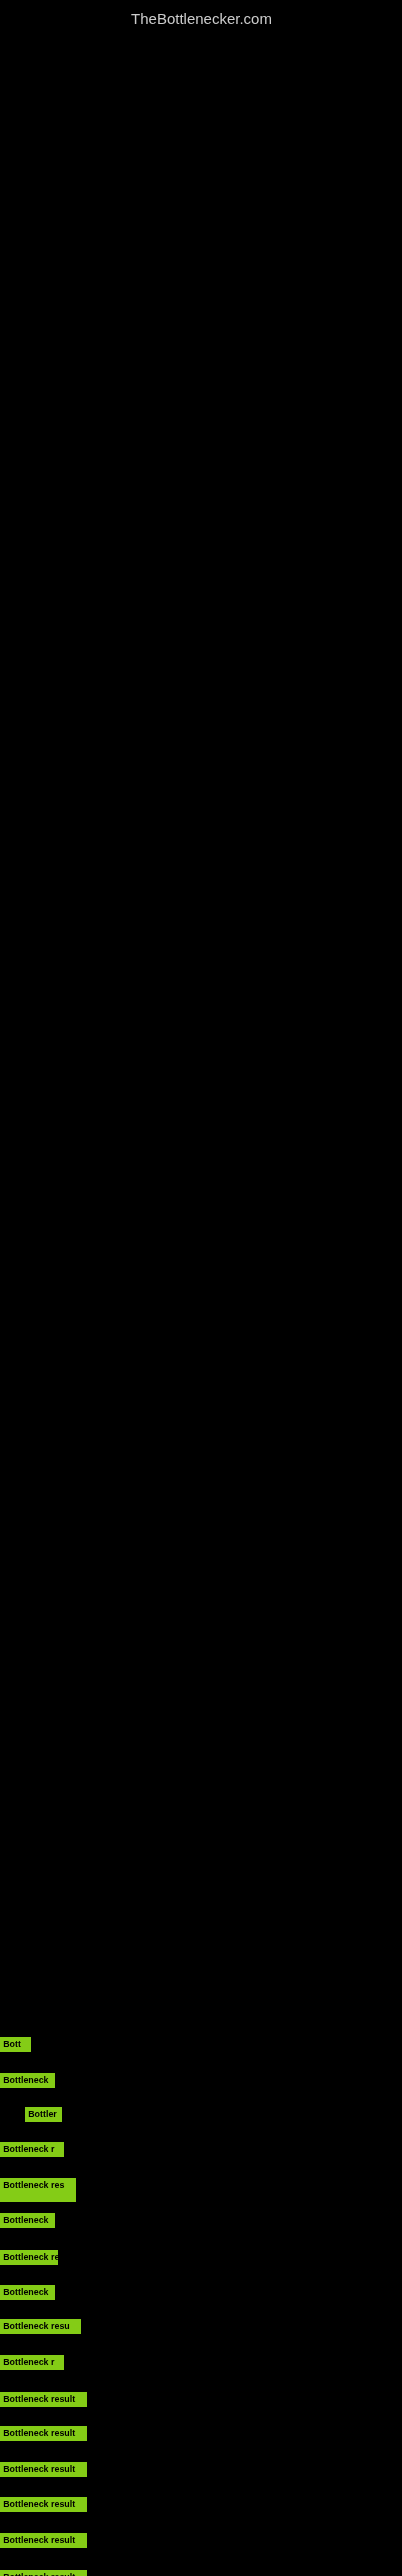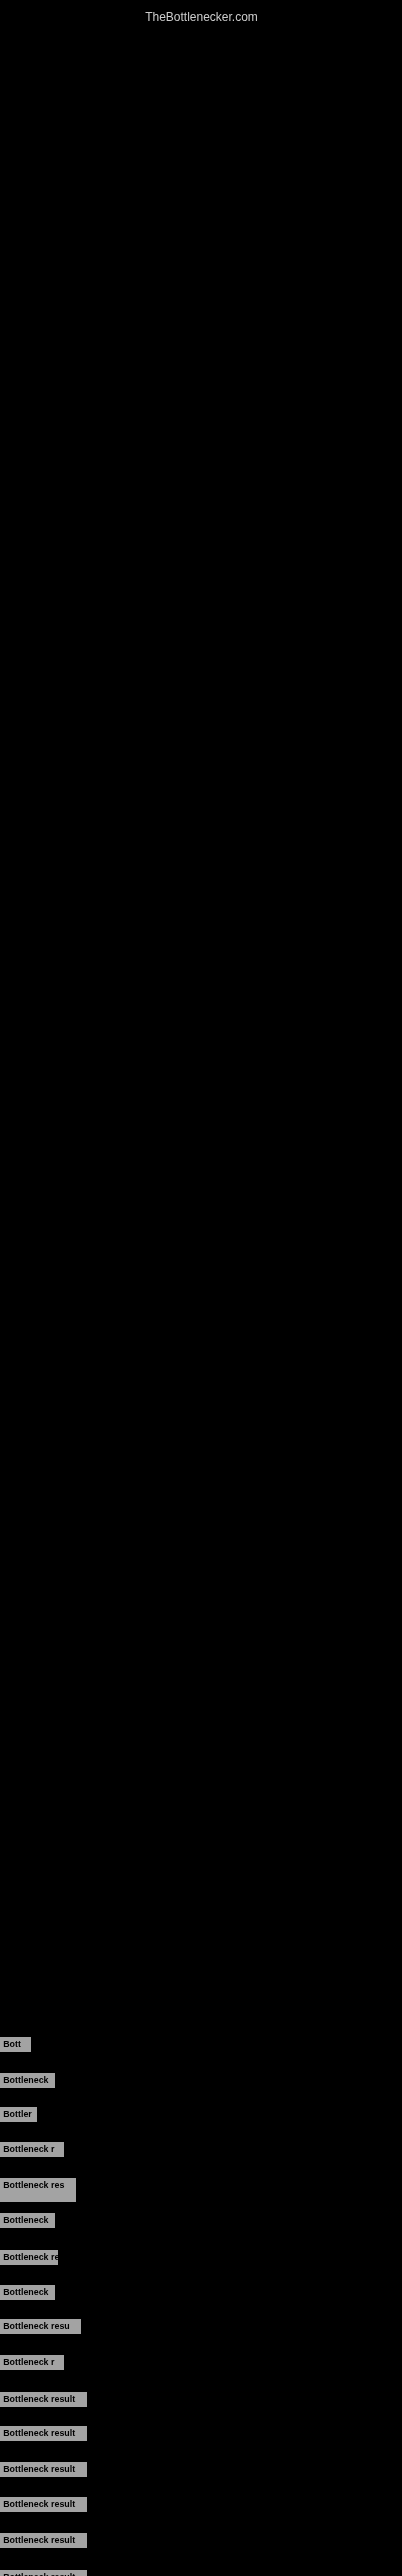--- a/index.html
+++ b/index.html
@@ -10,48 +10,48 @@
     body {
       background-color: #000;
       width: 403px;
       min-height: 2576px;
       font-family: Arial, sans-serif;
       position: relative;
     }
     .site-title {
       text-align: center;
       color: #ccc;
-      font-size: 12px;
+      font-size: 15px;
       padding: 6.4px 0;
       position: absolute;
       top: 3.2px;
       left: 0;
       right: 0;
     }
     .bottleneck-item {
       position: absolute;
       left: 0;
-      background-color: #a3a3a3;
+      background-color: #84cc16;
       color: #000;
       font-size: 8.9px;
       font-weight: bold;
       padding: 1.6px 3.2px;
       white-space: nowrap;
       overflow: hidden;
     }
   </style>
 </head>
 <body>
 
 <div class="site-title">TheBottlenecker.com</div>
 
 <div id="items-container">
     <div class="bottleneck-item" style="top: 2037px; width: 31px; height: 14.5px;">Bott</div>
     <div class="bottleneck-item" style="top: 2073px; width: 55px; height: 14.5px;">Bottleneck</div>
-    <div class="bottleneck-item" style="top: 2107px; width: 37px; height: 14.5px;">Bottler</div>
+    <div class="bottleneck-item" style="top: 2107px; width: 37px; height: 14.5px; margin-left: 25px;">Bottler</div>
     <div class="bottleneck-item" style="top: 2142px; width: 64px; height: 14.5px;">Bottleneck r</div>
     <div class="bottleneck-item" style="top: 2178px; width: 76px; height: 24px;">Bottleneck res</div>
     <div class="bottleneck-item" style="top: 2213px; width: 55px; height: 14.5px;">Bottleneck</div>
     <div class="bottleneck-item" style="top: 2250px; width: 58px; height: 14.5px;">Bottleneck re</div>
     <div class="bottleneck-item" style="top: 2285px; width: 55px; height: 14.5px;">Bottleneck</div>
     <div class="bottleneck-item" style="top: 2319px; width: 81px; height: 15px;">Bottleneck resu</div>
     <div class="bottleneck-item" style="top: 2355px; width: 64px; height: 14.5px;">Bottleneck r</div>
     <div class="bottleneck-item" style="top: 2392px; width: 87px; height: 14.5px;">Bottleneck result</div>
     <div class="bottleneck-item" style="top: 2426px; width: 87px; height: 14.5px;">Bottleneck result</div>
     <div class="bottleneck-item" style="top: 2462px; width: 87px; height: 14.5px;">Bottleneck result</div>

